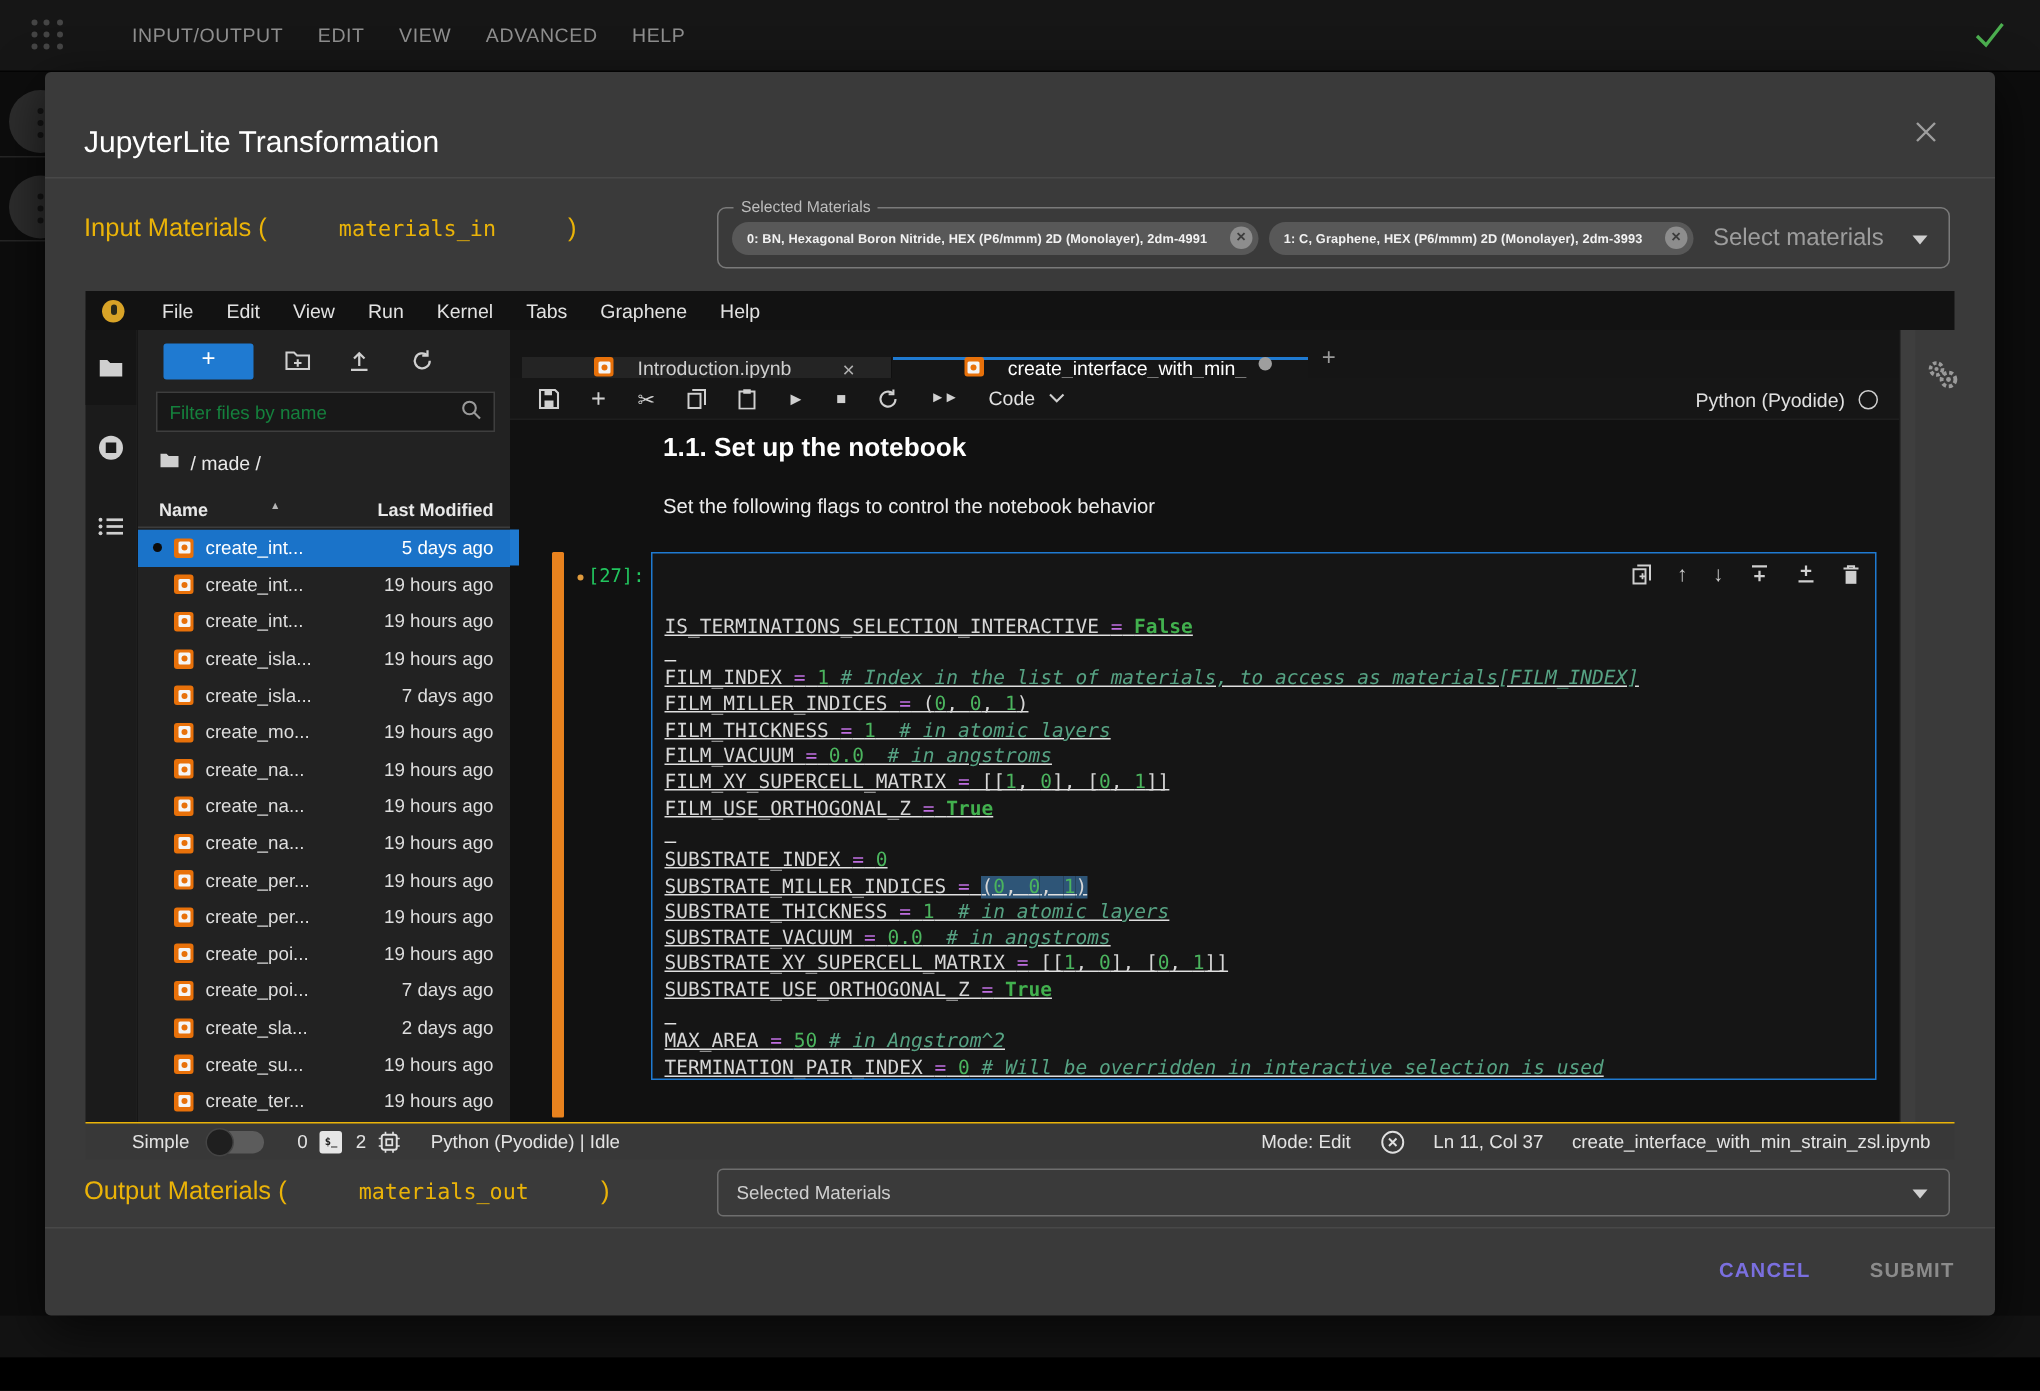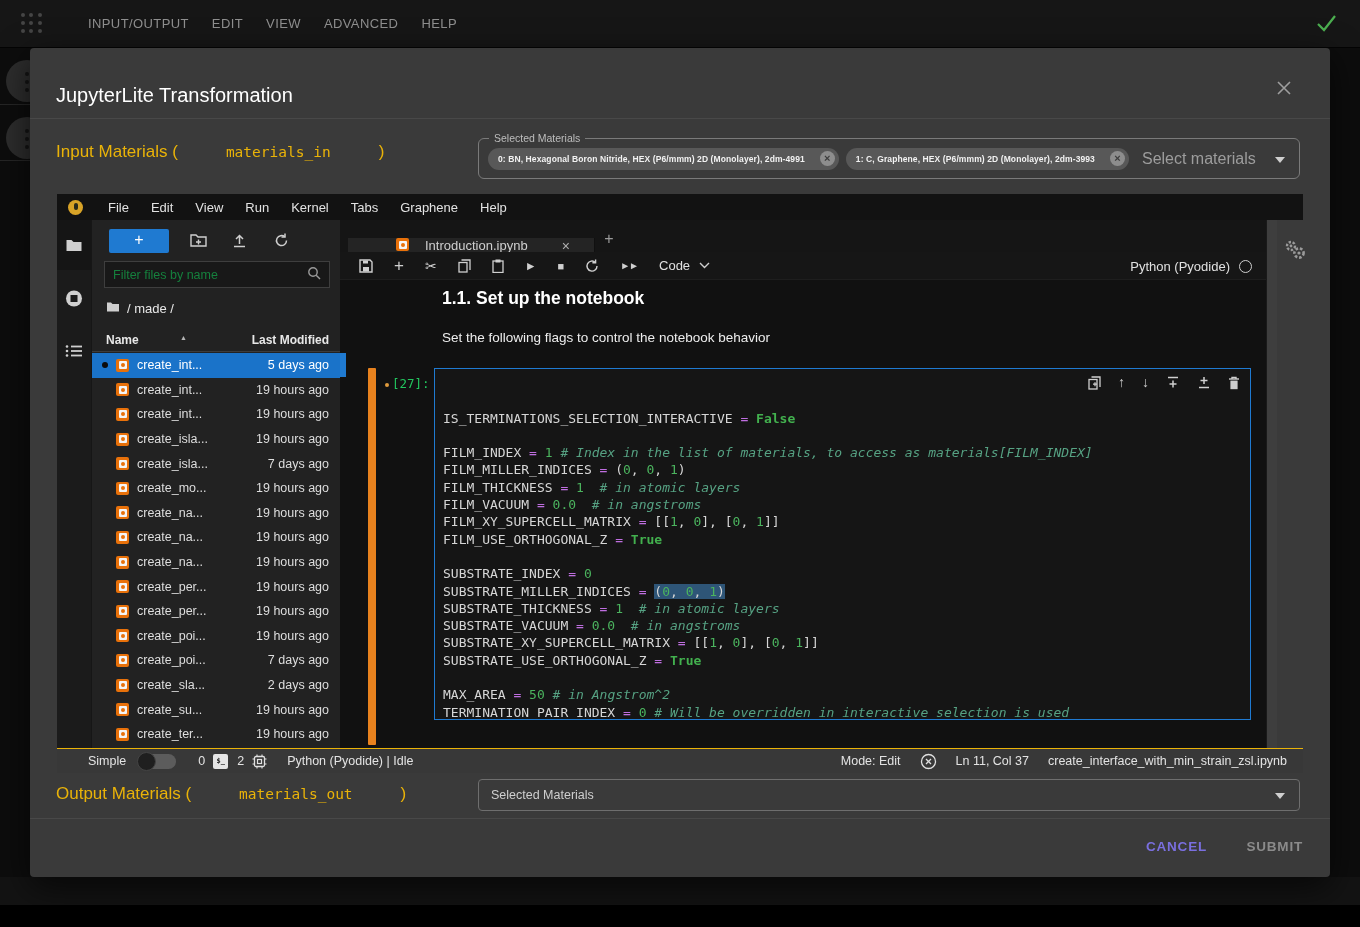--- a/index.html
+++ b/index.html
@@ -97,21 +97,21 @@
   .nbscroll{position:absolute;top:60px;left:0;right:0;bottom:0;overflow:hidden;}
   .mdblue{position:absolute;left:0;top:73px;width:6px;height:24px;background:#1f7ad1;}
   .nb-h1{position:absolute;left:102px;top:8px;font-size:17.5px;font-weight:700;color:#fff;}
   .nb-p{position:absolute;left:102px;top:50px;font-size:13.5px;color:#ededed;}
   .cell{position:absolute;left:28px;top:88px;right:15px;display:flex;}
   .collapser{width:8px;background:#e8821e;border-radius:1px;height:377px;flex:none;cursor:pointer;}
   .promptzone{width:58px;flex:none;padding-top:9px;position:relative;}
   .prompt-dot{position:absolute;left:9px;top:15px;width:4px;height:4px;border-radius:50%;background:#e09b3d;}
   .prompt{position:absolute;left:16px;top:8px;font-family:"DejaVu Sans Mono",monospace;font-size:12.5px;color:#22c55e;}
   .editor{width:817px;height:352px;background:#151515;border:1px solid #1f7ad1;padding:6px 8px;position:relative;font-family:"DejaVu Sans Mono",monospace;font-size:13px;line-height:17.3px;white-space:pre;overflow:hidden;}
-  .code-line{height:17.3px;}
+  .code-line{height:17.3px;text-decoration:underline;}
   .tok-v{color:#d6d6d6;} .tok-o{color:#bf6ee0;} .tok-n{color:#4bb45e;}
   .tok-b{color:#42b04e;font-weight:700;} .tok-c{color:#56a283;font-style:italic;}
   .sel{background:#2e5577;}
   .celltools{position:absolute;top:5px;right:10px;display:flex;gap:17px;color:#cfcfcf;}
   .celltools .ci{cursor:pointer;display:flex;align-items:center;font-size:13px;font-family:"Liberation Sans",sans-serif;}
 
   .gutter{width:11px;background:#3e3e3e;border-left:1px solid #1a1a1a;}
   .rightpad{width:26px;background:#3a3a3a;}
 
   .statusbar{position:absolute;left:0;right:0;top:554px;height:25px;background:#383838;border-top:1px solid #eab308;display:flex;align-items:center;font-size:12.5px;color:#e3e3e3;}
@@ -407,20 +407,27 @@
         </div>
 
         <div class="content">
           <div class="tabbar">
             <div class="tab inactive">
               <span class="nbicon">
                   <i></i>
                 </span>
               <span>Introduction.ipynb</span>
               <span class="tclose">×</span>
+            </div>
+            <div class="tab active">
+              <span class="nbicon">
+                  <i></i>
+                </span>
+              <span>create_interface_with_min_</span>
+              <span class="dirty"></span>
             </div>
             <div class="tab-add">+</div>
           </div>
 
           <div class="nbtoolbar">
             <span class="ti">
               <svg width="14" height="14" viewBox="0 0 14 14">
                   <path d="M1 1 h10 l2 2 v10 h-12 z" fill="none" stroke="currentColor" stroke-width="1.4"></path>
                   <rect x="4" y="8" width="6" height="4.5" fill="currentColor"></rect>
                   <rect x="4" y="1.5" width="5" height="3" fill="currentColor"></rect>

